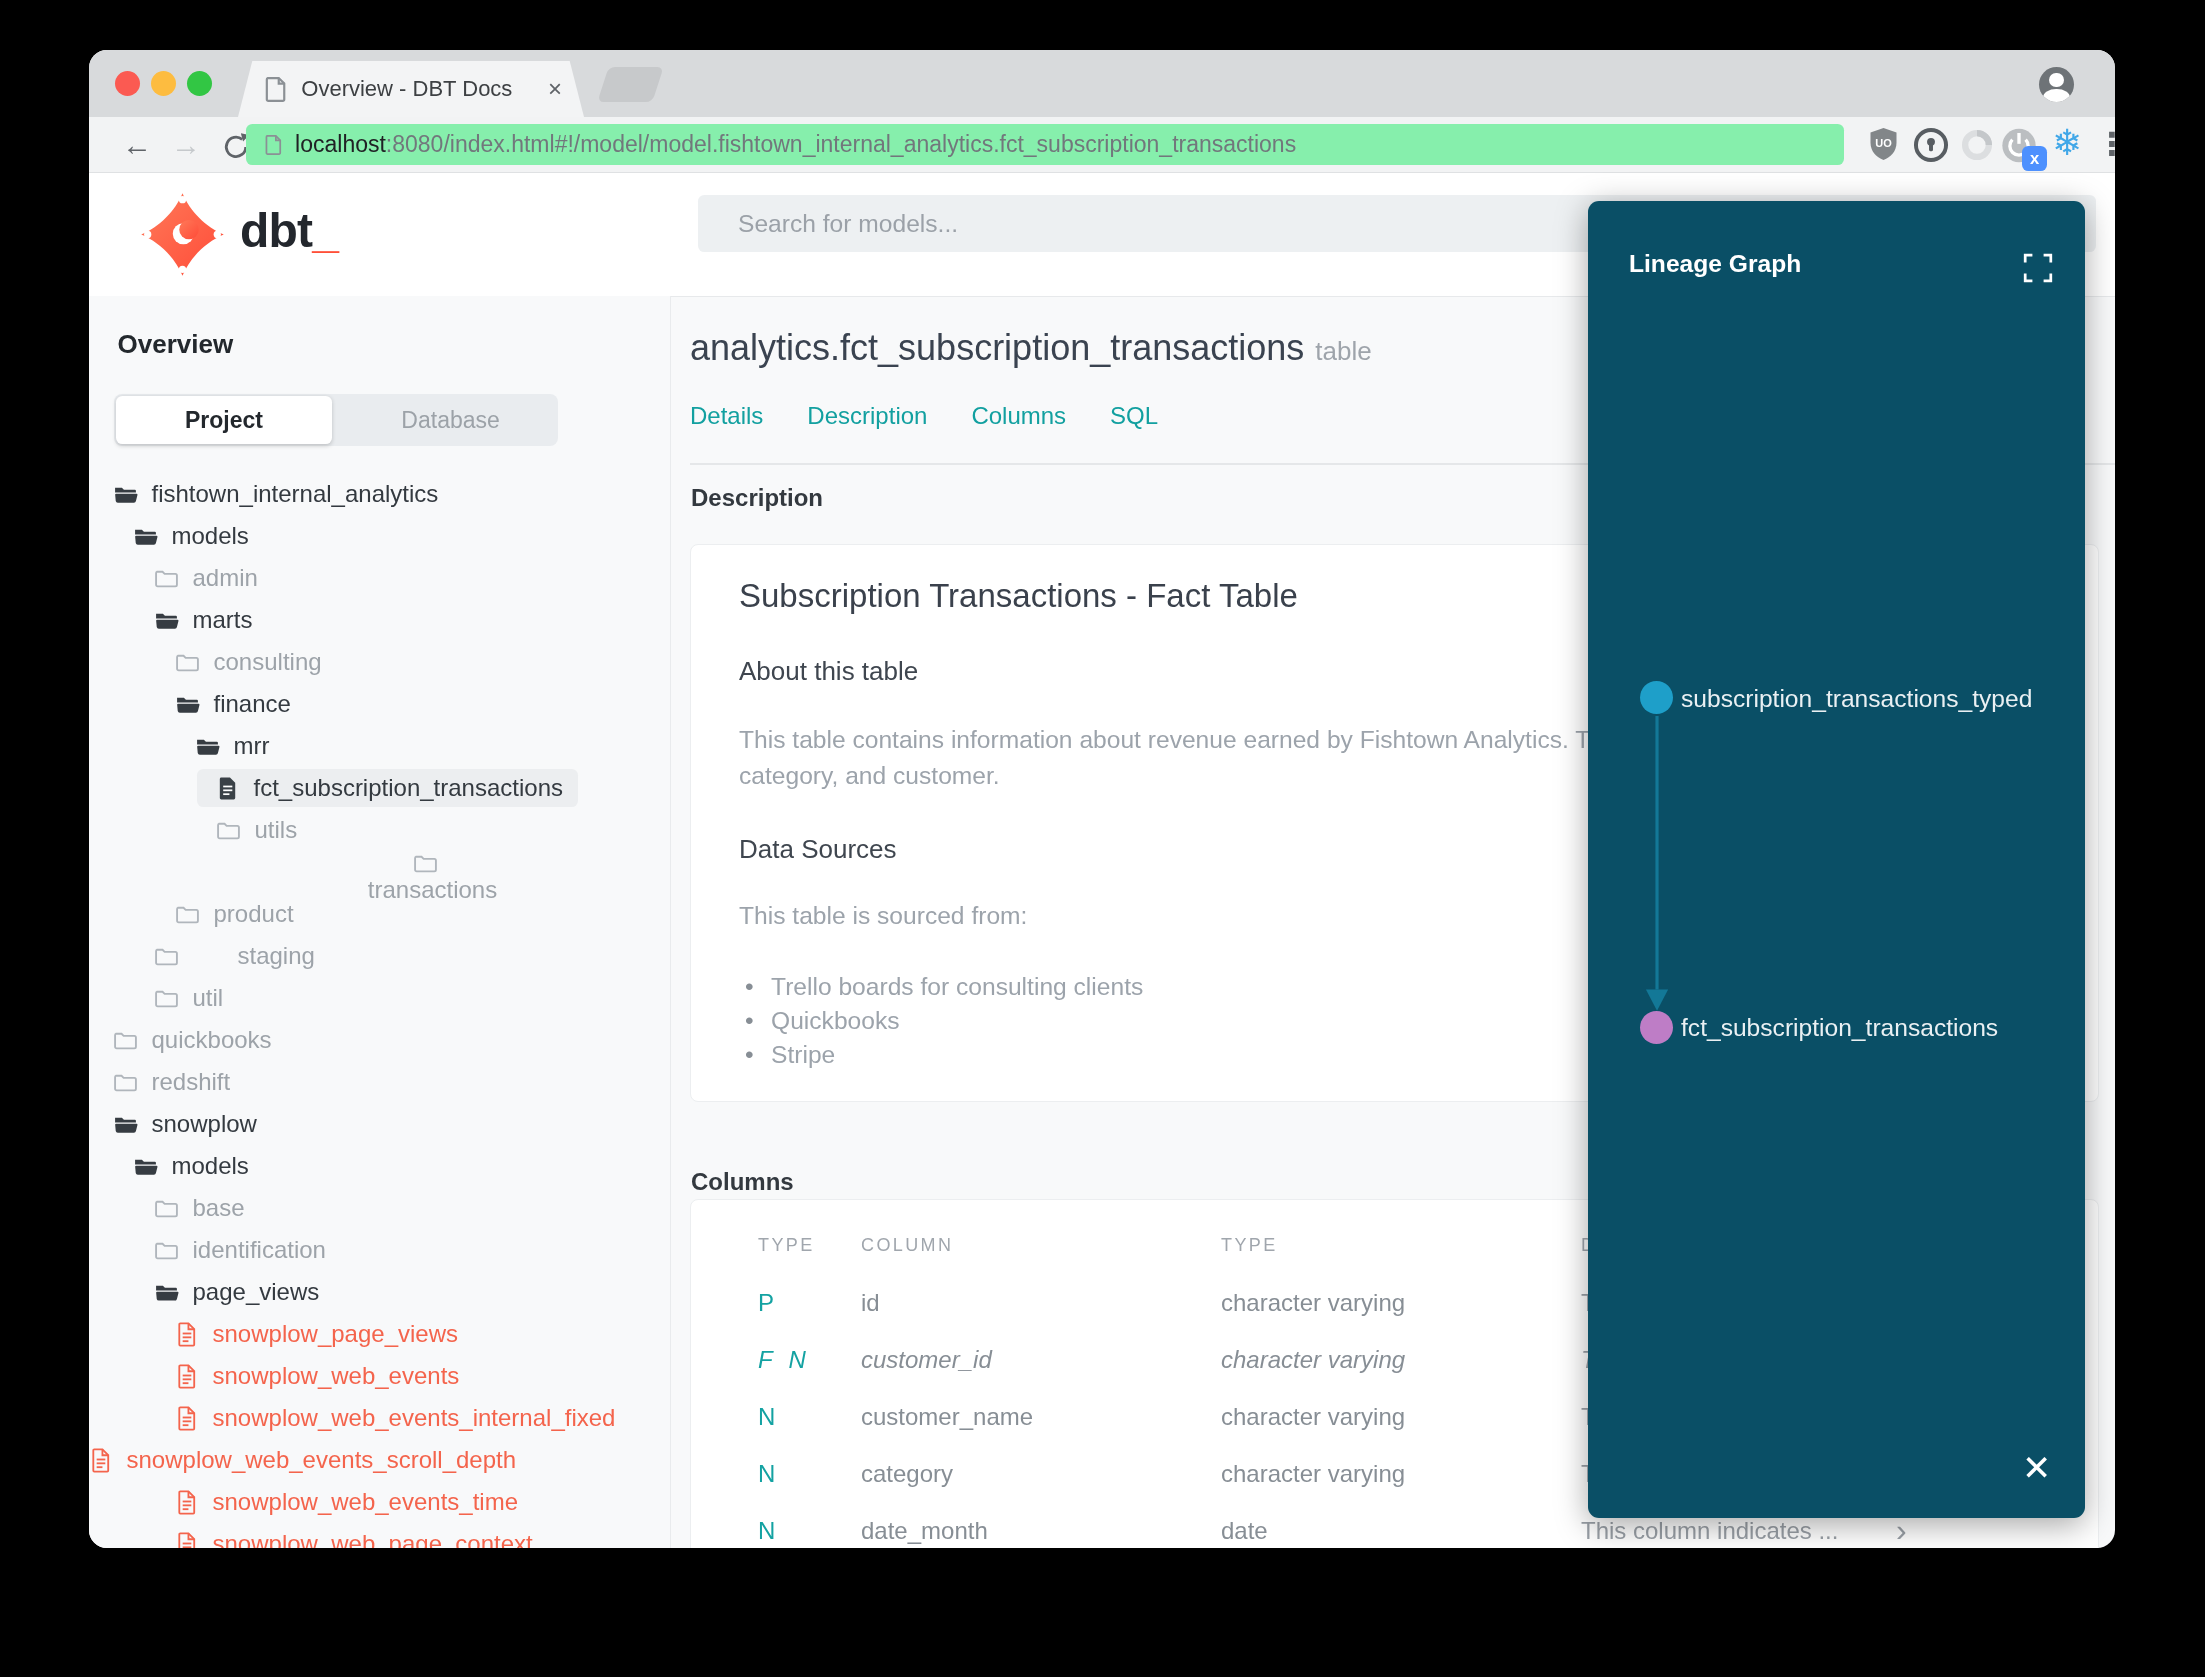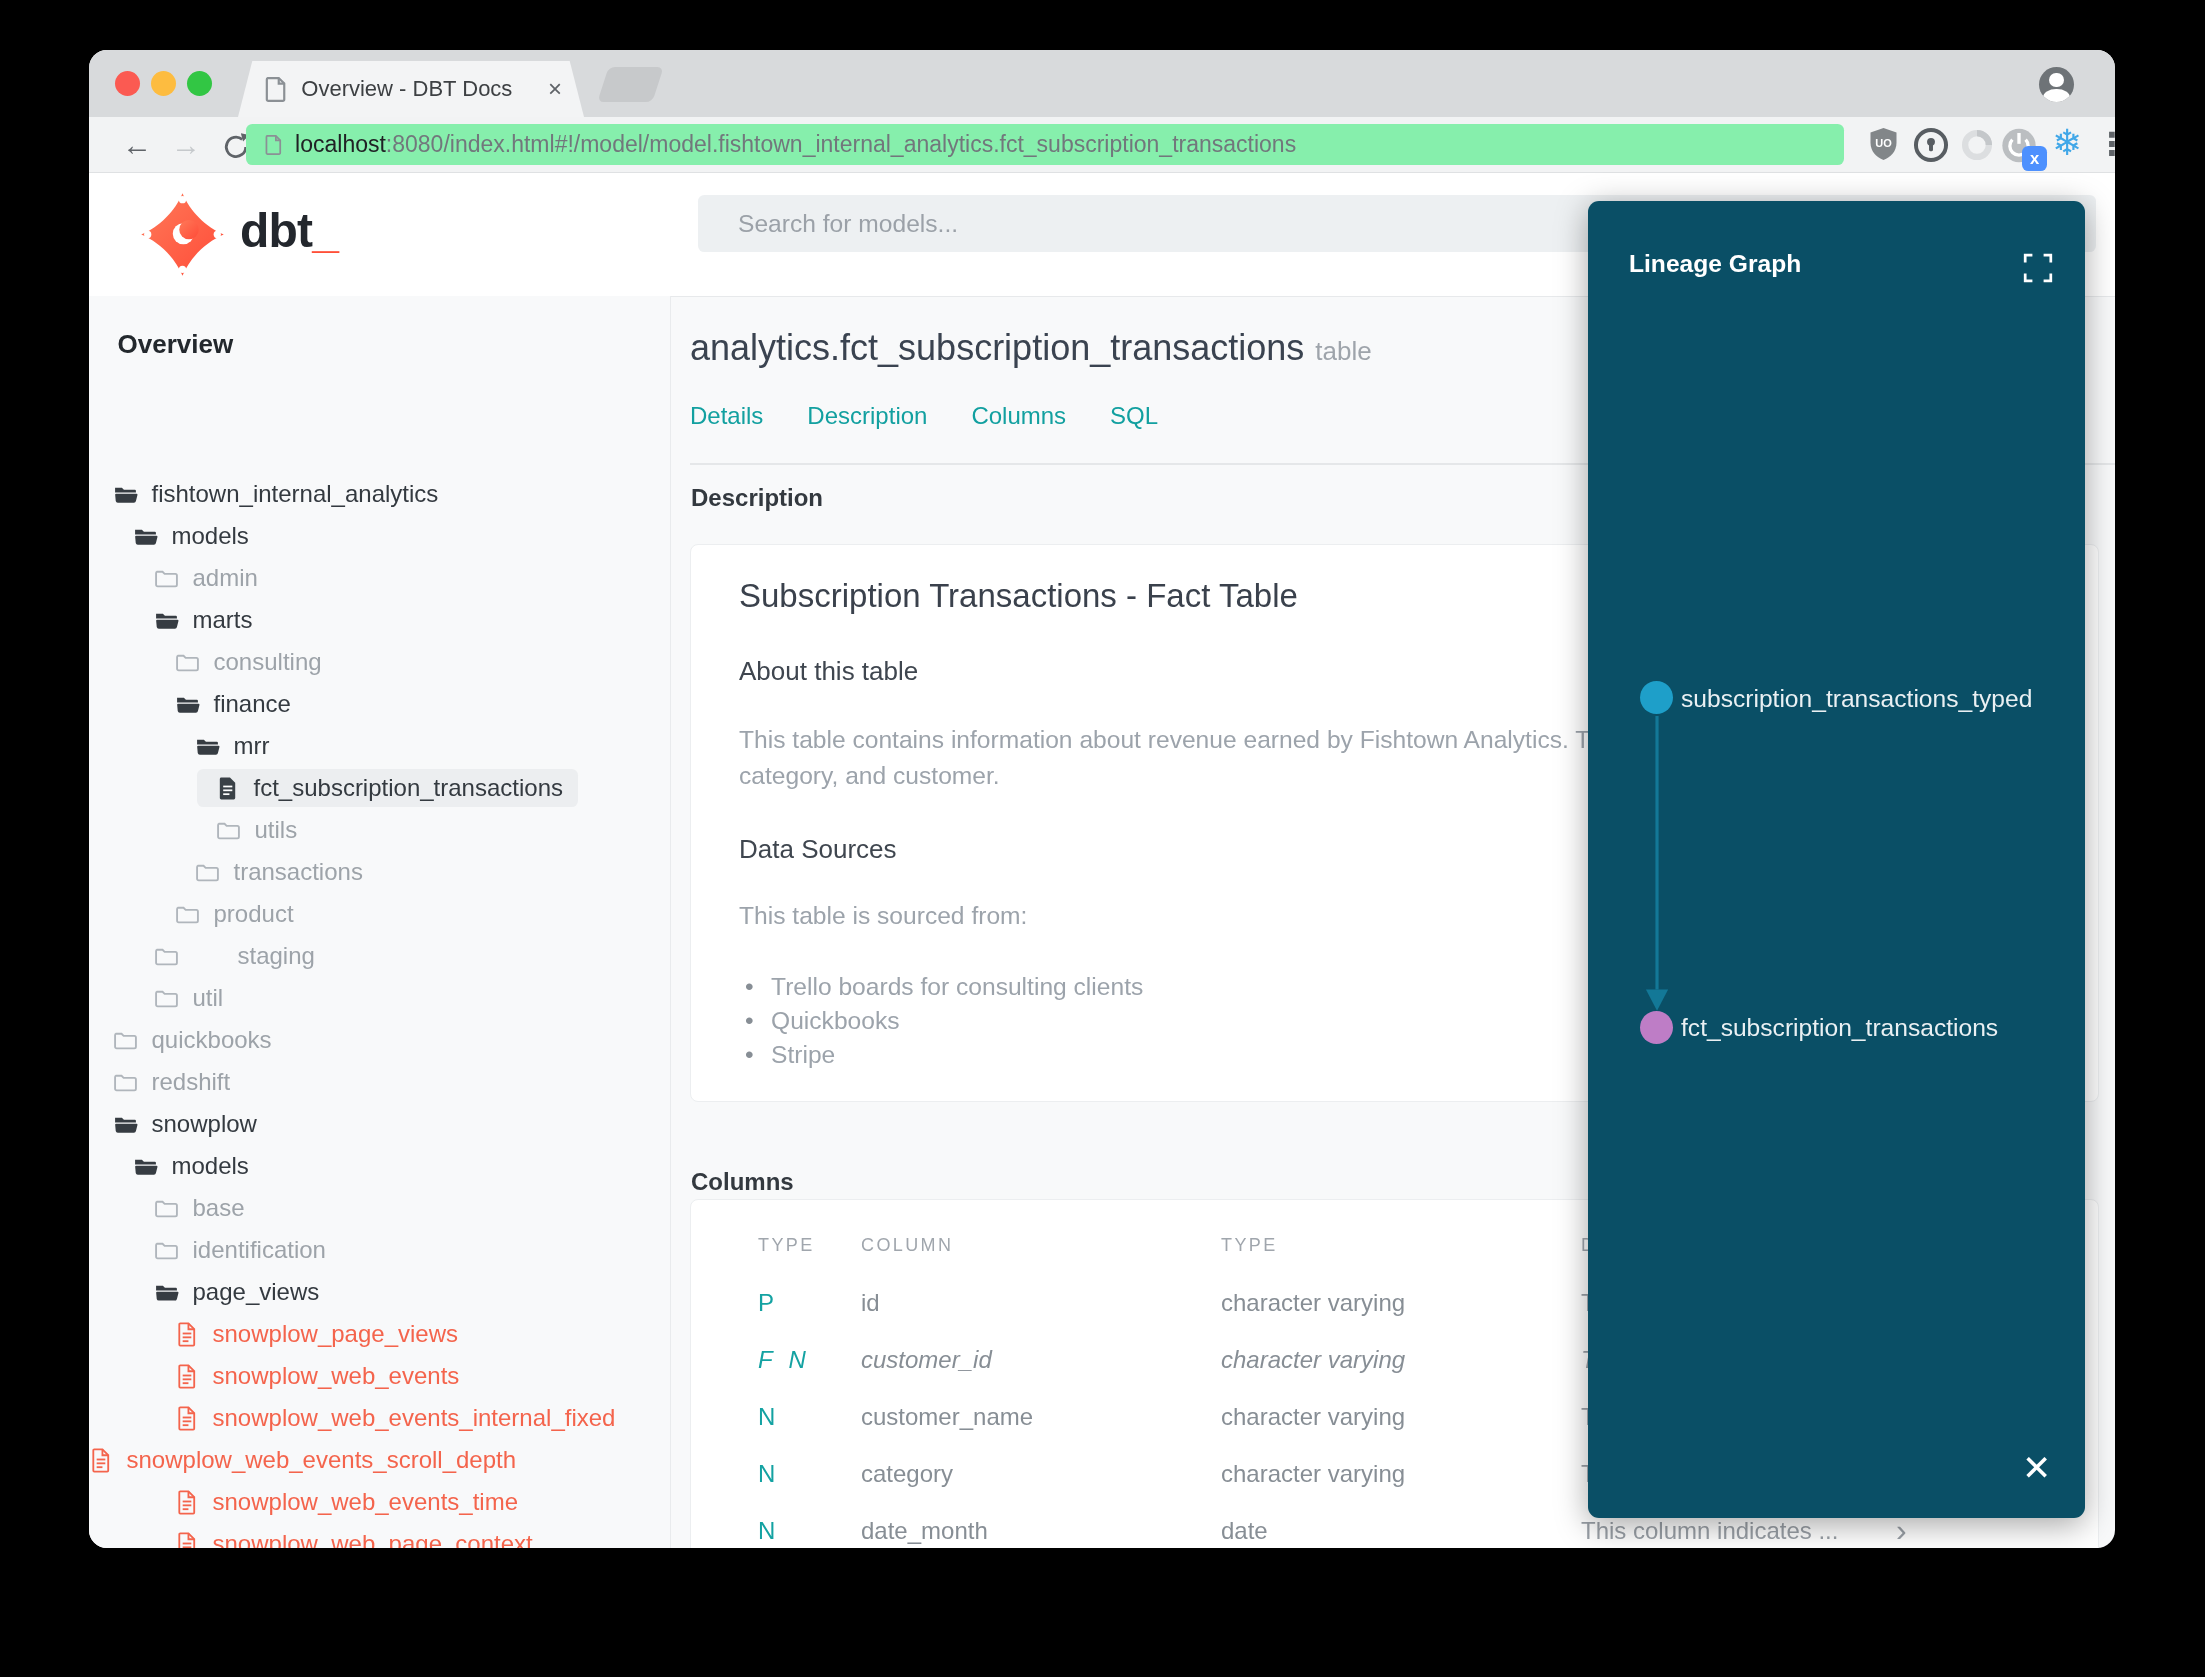--- a/index.html
+++ b/index.html
@@ -160,20 +160,24 @@
         <circle cx="63" cy="49" r="12" fill="url(#dbtg)"></circle>
     </svg>
     <div class="wordmark"><span>dbt</span><span class="us">_</span></div>
     <div class="searchwrap">
       <input type="text" placeholder="Search for models..." style="">
     </div>
   </div>
 
   <div class="sidebar">
     <div class="ovtitle">Overview</div>
+    <div class="toggle">
+      <div class="pill">Project</div>
+      <div class="dbtab">Database</div>
+    </div>
     <div class="tree" id="tree">
         <div class="titem tone-dark" style="padding-left: 24px; --ind: 24px;">
           <span class="ticon">
             <svg width="25" height="25" viewBox="0 0 24 24">
               <path fill="#363C42" d="M2 5.5h6.5l2 2H21a1 1 0 0 1 1 1V10H2z"></path>
               <path fill="#363C42" d="M3.1 11.3h19.4a1 1 0 0 1 .97 1.24l-1.45 5.8a2 2 0 0 1-1.94 1.46H4.6a2 2 0 0 1-1.97-1.66L2.1 12.5a1 1 0 0 1 1-1.2z"></path>
             </svg>
           </span>
           <span class="tlabel">fishtown_internal_analytics</span>
         </div>
@@ -241,21 +245,21 @@
           <span class="tlabel">fct_subscription_transactions</span>
         </div>
         <div class="titem tone-gray" style="padding-left: 127px; --ind: 127px;">
           <span class="ticon">
             <svg width="25" height="25" viewBox="0 0 24 24">
               <path d="M3 5.5h5.2l2 2h10.3A1.5 1.5 0 0 1 22 9v9a1.5 1.5 0 0 1-1.5 1.5h-17A1.5 1.5 0 0 1 2 18V7A1.5 1.5 0 0 1 3 5.5z" fill="none" stroke="#B0B6BC" stroke-width="1.8"></path>
             </svg>
           </span>
           <span class="tlabel">utils</span>
         </div>
-        <div class="titem tone-gray" style="padding-left: 106px; --ind: 106px;">
+        <div class="titem tone-gray" style="padding-left: 106px; flex-direction: column; --ind: 106px;">
           <span class="ticon">
             <svg width="25" height="25" viewBox="0 0 24 24">
               <path d="M3 5.5h5.2l2 2h10.3A1.5 1.5 0 0 1 22 9v9a1.5 1.5 0 0 1-1.5 1.5h-17A1.5 1.5 0 0 1 2 18V7A1.5 1.5 0 0 1 3 5.5z" fill="none" stroke="#B0B6BC" stroke-width="1.8"></path>
             </svg>
           </span>
           <span class="tlabel">transactions</span>
         </div>
         <div class="titem tone-gray" style="padding-left: 86px; --ind: 86px;">
           <span class="ticon">
             <svg width="25" height="25" viewBox="0 0 24 24">

